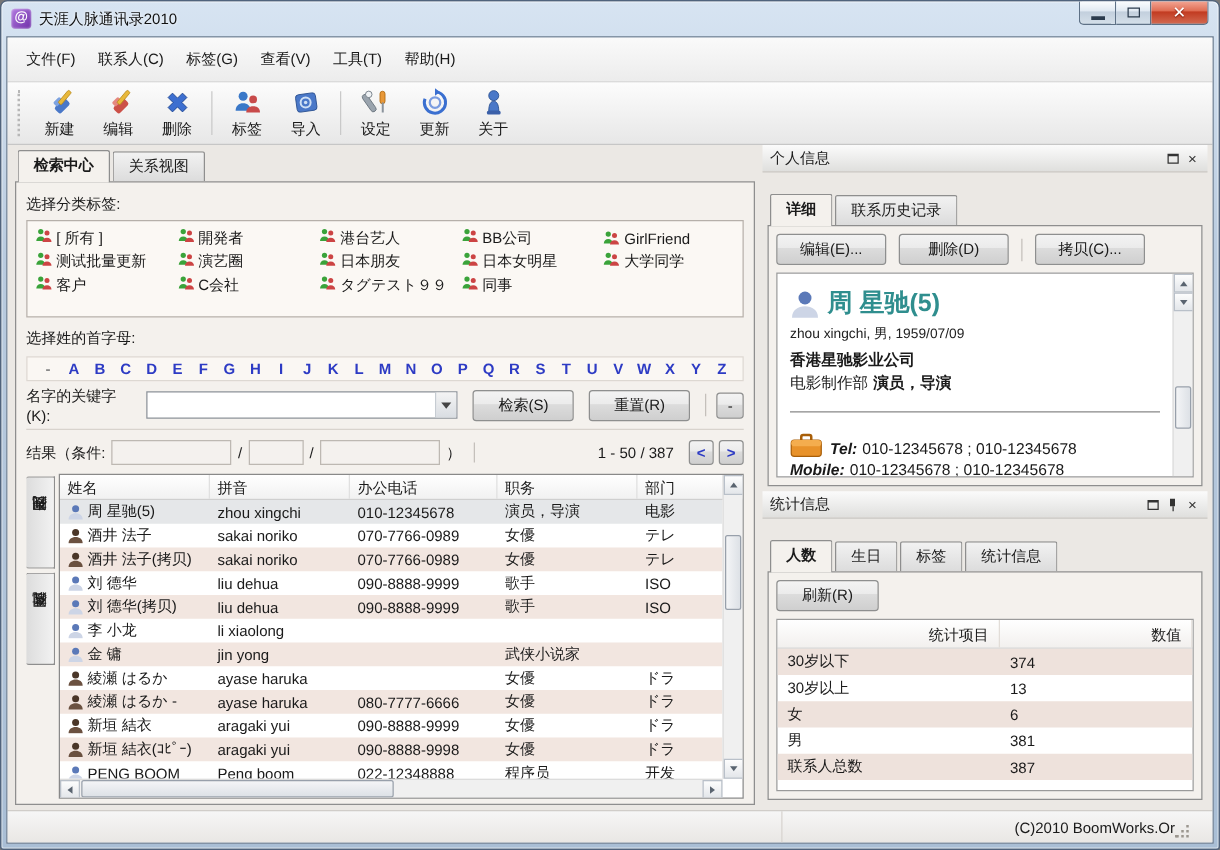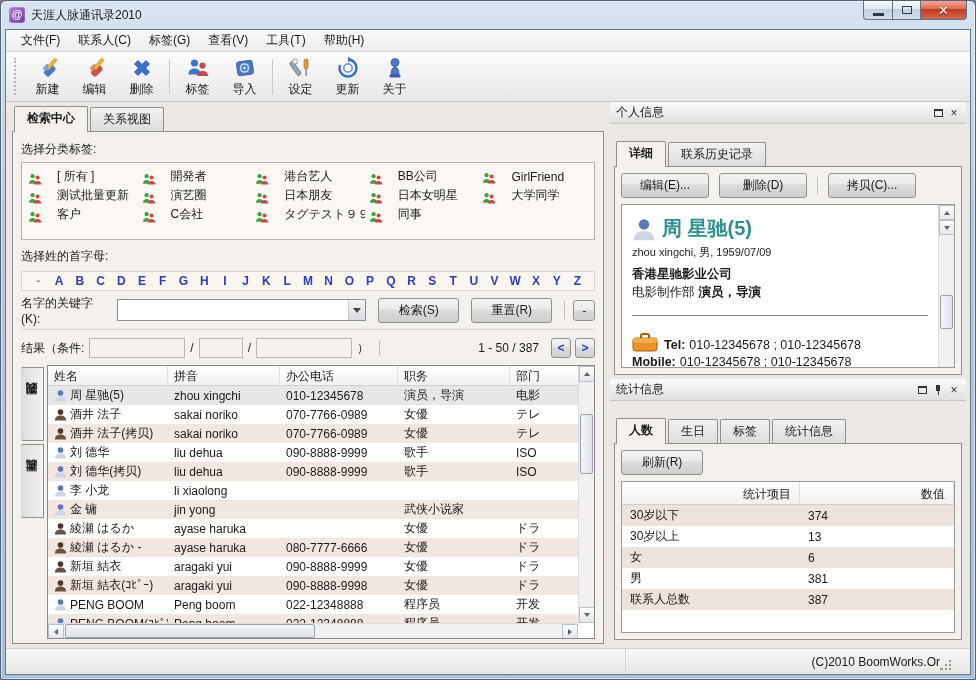--- a/index.html
+++ b/index.html
@@ -24,21 +24,21 @@
   .win-btn.max { width:28px; border-left:none; }
   .win-btn.close { width:46px; border-left:none; border-radius:0 0 4px 0; color:#fff; font-weight:bold; font-size:13px;
     background:linear-gradient(#f3a593,#de6a50 45%,#c13a20 46%,#d2684f); text-shadow:0 1px 1px #7a1505; }
   .glyph-min { width:11px; height:3px; background:#2b3b4d; margin-top:8px; }
   .glyph-max { width:10px; height:8px; border:1.5px solid #2b3b4d; background:transparent; }
 
   
   .client { position:absolute; left:4px; right:4px; top:28px; bottom:4px; background:#f0f0f0;
     border:1px solid #64788f; display:flex; flex-direction:column; overflow:hidden; }
 
-  .menubar { height:22px; background:linear-gradient(#fafafa,#ececec); border-bottom:1px solid #d5d5d5;
+  .menubar { height:36px; background:linear-gradient(#fafafa,#ececec); border-bottom:1px solid #d5d5d5;
     display:flex; align-items:center; padding:0 6px; }
   .menu-item { padding:3px 9px; cursor:default; }
 
   .toolbar { height:50px; background:linear-gradient(#fcfcfc,#e7e7e7); border-bottom:1px solid #c6c6c6;
     display:flex; align-items:stretch; padding:2px 4px; }
   .tb-grip { width:6px; margin:4px 4px; border-left:2px dotted #b7b7b7; }
   .tb-btn { width:47px; display:flex; flex-direction:column; align-items:center; justify-content:center;
     border:1px solid transparent; border-radius:3px; cursor:pointer; }
   .tb-btn svg { width:24px; height:24px; }
   .tb-label { font-size:12px; margin-top:1px; }
@@ -51,21 +51,21 @@
   .left-area { position:absolute; left:6px; top:6px; width:592px; bottom:4px; display:flex; flex-direction:column; }
   .tabs-row { display:flex; align-items:flex-end; height:23px; padding-left:2px; }
   .tab { border:1px solid #8e8e8e; border-bottom:none; border-radius:2px 2px 0 0; padding:3px 12px 3px;
     background:linear-gradient(#f2f2f2,#dcdcdc); margin-right:2px; cursor:pointer; position:relative; }
   .tab.active { background:#f4f1ed; font-weight:bold; z-index:3; top:0; padding-bottom:5px; margin-bottom:-1px; }
   .search-panel { flex:1; border:1px solid #8e8e8e; background:#f4f1ed; padding:7px 8px 4px; display:flex; flex-direction:column; position:relative; z-index:2; }
 
   .fld-label { margin:2px 0 4px; }
   .tag-box { border:1px solid #b6b0aa; background:#fbf8f4; height:78px; padding:4px 2px;
     display:grid; grid-template-columns:repeat(5,1fr); grid-auto-rows:19px; align-items:center; }
-  .tag-item { display:flex; align-items:flex-end; gap:15px; padding-left:4px; cursor:pointer; white-space:nowrap; overflow:hidden; }
+  .tag-item { display:flex; align-items:flex-start; gap:3px; padding-left:4px; cursor:pointer; white-space:nowrap; overflow:hidden; }
   .tag-item svg { width:14px; height:12px; flex:none; }
 
   .alpha-row { margin-top:2px; border:1px solid #ddd8d2; background:#faf7f3; height:20px;
     display:flex; align-items:center; padding:0 6px; }
   .letter { color:#2d3bc4; font-weight:bold; flex:1; text-align:center; cursor:pointer; font-size:12px; }
   .letter:first-of-type { color:#8a8a8a; }
 
   .kw-row { margin-top:7px; display:flex; align-items:center; height:24px; }
   .combo { width:252px; height:22px; border:1px solid #8b9097; background:#fff; display:flex; margin-left:6px; }
   .combo input { flex:1; border:none; outline:none; font-size:12px; padding:0 4px; background:transparent; }
@@ -146,21 +146,21 @@
   .detail-content { position:absolute; left:0; top:0; right:16px; bottom:0; padding:10px 10px 0; overflow:hidden; }
   .dc-namerow { display:flex; align-items:center; gap:6px; }
   .dc-namerow .p-ico, .dc-namerow .p-ico svg { width:24px; height:24px; }
   .dc-name { font-size:20px; font-weight:bold; color:#2f8e8e; }
   .dc-sub { font-size:11px; color:#222; margin:3px 0 6px; }
   .dc-company { font-weight:bold; font-size:12.5px; }
   .dc-dept { font-size:12.5px; margin-top:1px; }
   .dc-dept b { margin-left:4px; }
   .dc-hr { border-top:1px solid #888; margin:14px 0 16px; }
   .phone-line { font-size:12.5px; margin-bottom:3px; display:flex; align-items:flex-end; gap:4px; }
-  .phone-label { font-weight:bold; }
+  .phone-label { font-weight:bold; font-style:italic; }
   .briefcase { width:26px; height:20px; flex:none; margin-right:2px; }
 
   .stats-btn-row { margin-bottom:6px; }
   .btn-refresh { width:82px; }
   .stats-table { flex:1; border:1px solid #9a9a9a; background:#fff; overflow:hidden; display:flex; flex-direction:column; }
   .st-head { display:flex; height:23px; background:linear-gradient(#ffffff,#f2f0ee); border-bottom:1px solid #cfcfcf;text-align:right; }
   .st-h { padding:4px 8px; }
   .st-h.c1 { width:178px; border-right:1px solid #e2ddd8; }
   .st-h.c2 { flex:1; border-right:1px solid #e2ddd8; }
   .st-rows { }

